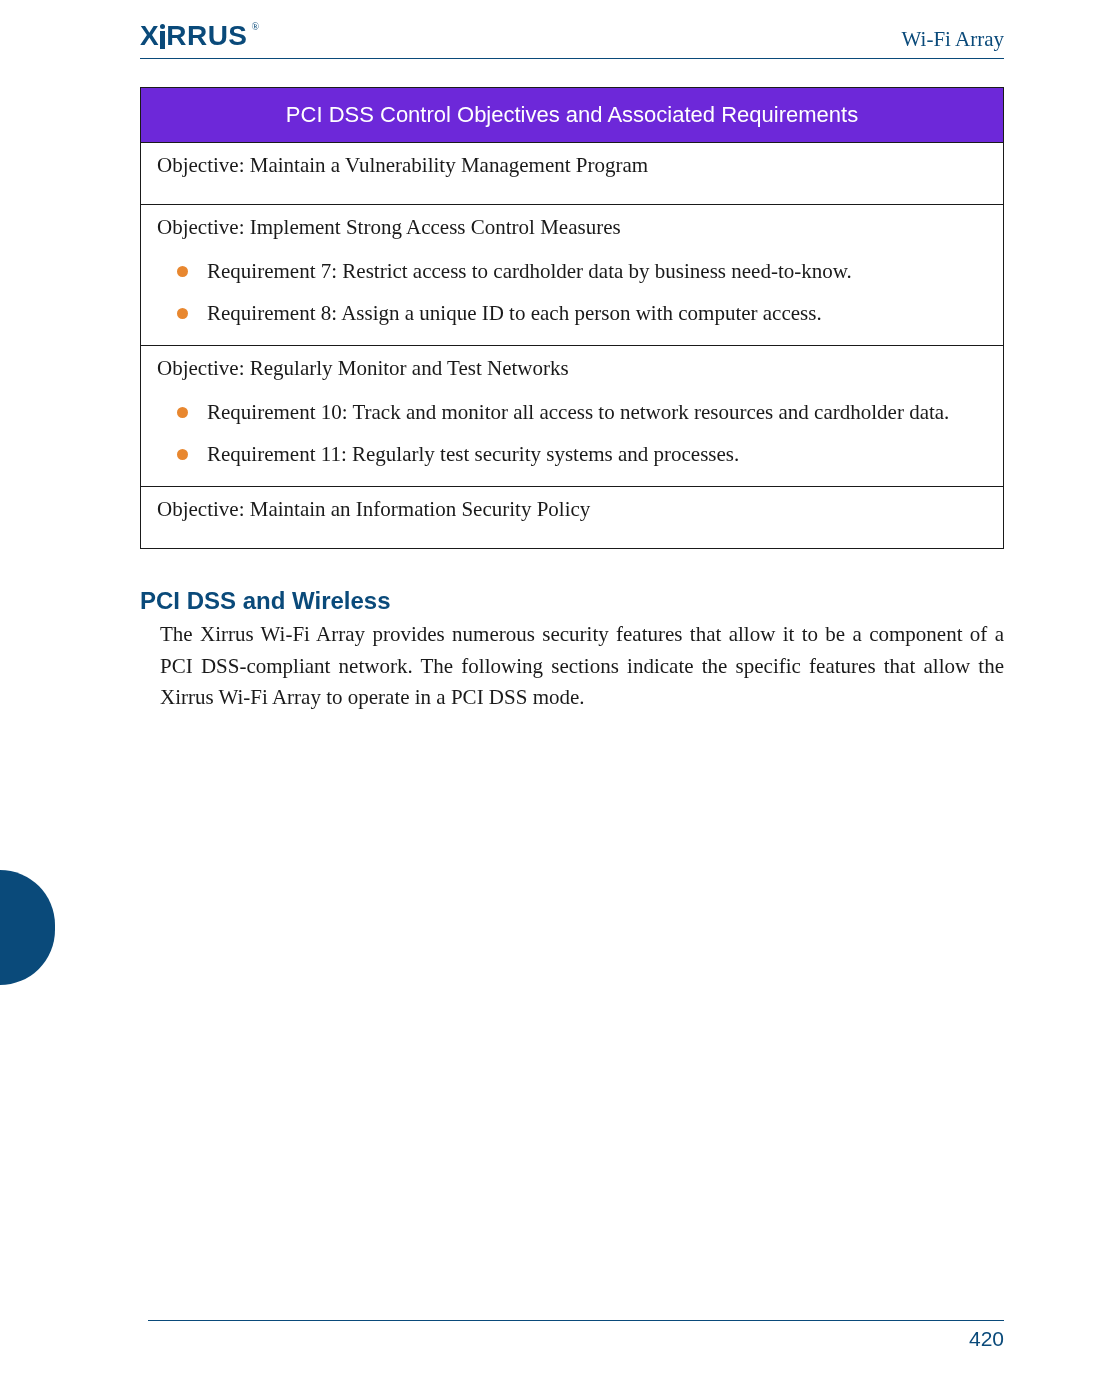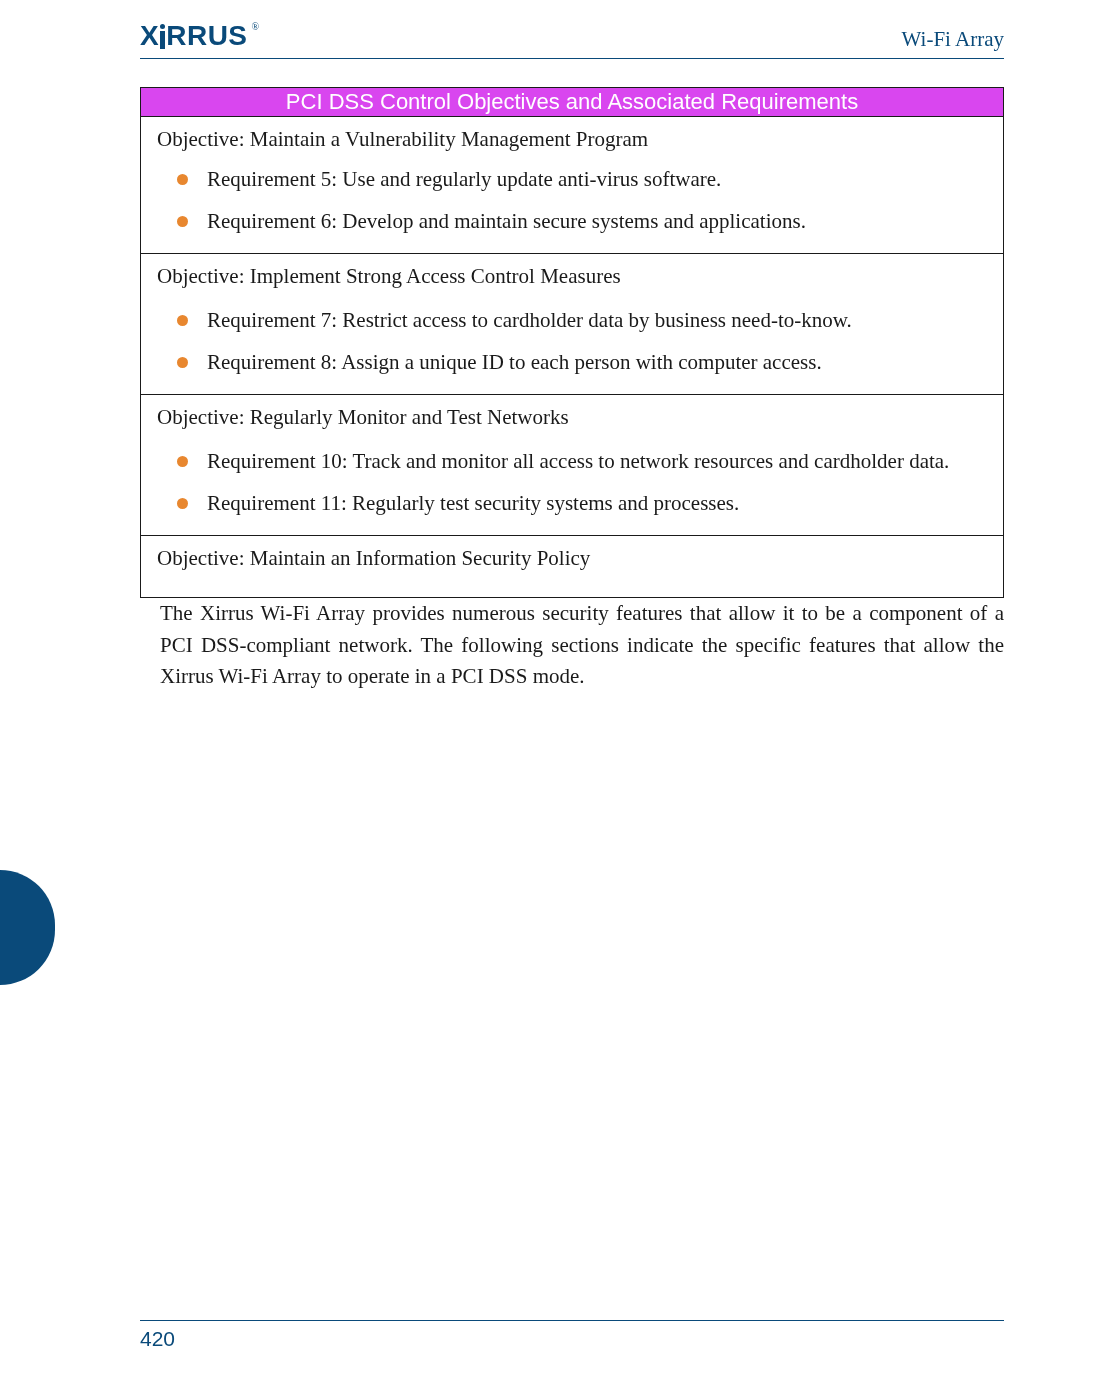--- a/index.html
+++ b/index.html
@@ -69,26 +69,26 @@
       margin-left: 2px;
       position: relative;
       top: -10px;
     }
     .table {
       border: 1.5px solid #1a1a1a;
       border-collapse: collapse;
       width: 100%;
     }
     .table-header {
-      background: #d946ef;
+      background: #6d28d9;
       color: #fff;
       font-family: Arial, Helvetica, sans-serif;
       font-size: 22px;
       text-align: center;
-      padding: 1px 10px;
+      padding: 14px 10px;
       font-weight: 400;
     }
     .table-cell {
       border-top: 1.5px solid #1a1a1a;
       padding: 10px 16px 14px 16px;
     }
     .objective-title {
       font-family: Georgia, serif;
       font-weight: normal;
       font-size: 21px;
@@ -139,22 +139,23 @@
       color: #1a1a1a;
       line-height: 1.5;
       text-align: justify;
       margin-left: 20px;
     }
     .footer {
       margin-top: auto;
       border-top: 1.5px solid #0a4a7a;
       padding-top: 6px;
       display: flex;
-      justify-content: space-between;
-      align-items: center;
+      justify-content: flex-end;
+      align-items: center;
+      margin-left: 8px;
     }
     .footer-left {
       font-family: Arial, Helvetica, sans-serif;
       font-size: 21px;
       color: #0a4a7a;
     }
     .footer-right {
       font-family: Arial, Helvetica, sans-serif;
       font-size: 21px;
       color: #0a4a7a;
@@ -190,24 +191,20 @@
       <span class="logo-reg">®</span>
     </div>
     <div class="header-title">Wi-Fi Array</div>
   </div>
 
   <div class="table">
     <div class="table-header">PCI DSS Control Objectives and Associated Requirements</div>
 
     <div class="table-cell">
       <div class="objective-title">Objective: Maintain a Vulnerability Management Program</div>
-      <ul class="req-list">
-        <li class="req-item">Requirement 5: Use and regularly update anti-virus software.</li>
-        <li class="req-item">Requirement 6: Develop and maintain secure systems and applications.</li>
-      </ul>
     </div>
 
     <div class="table-cell">
       <div class="objective-title">Objective: Implement Strong Access Control Measures</div>
       <ul class="req-list">
         <li class="req-item req-justify">Requirement 7: Restrict access to cardholder data by business need-to-know.</li>
         <li class="req-item">Requirement 8: Assign a unique ID to each person with computer access.</li>
       </ul>
     </div>
 
@@ -217,19 +214,20 @@
         <li class="req-item req-justify">Requirement 10: Track and monitor all access to network resources and cardholder data.</li>
         <li class="req-item">Requirement 11: Regularly test security systems and processes.</li>
       </ul>
     </div>
 
     <div class="table-cell">
       <div class="objective-title">Objective: Maintain an Information Security Policy</div>
     </div>
   </div>
 
+  <div class="section-heading">PCI DSS and Wireless</div>
   <div class="body-text">The Xirrus Wi-Fi Array provides numerous security features that allow it to be a component of a PCI DSS-compliant network. The following sections indicate the specific features that allow the Xirrus Wi-Fi Array to operate in a PCI DSS mode.</div>
 
   <div class="footer">
     <div class="footer-left">420</div>
   </div>
 
 </div>
 
 </body></html>

